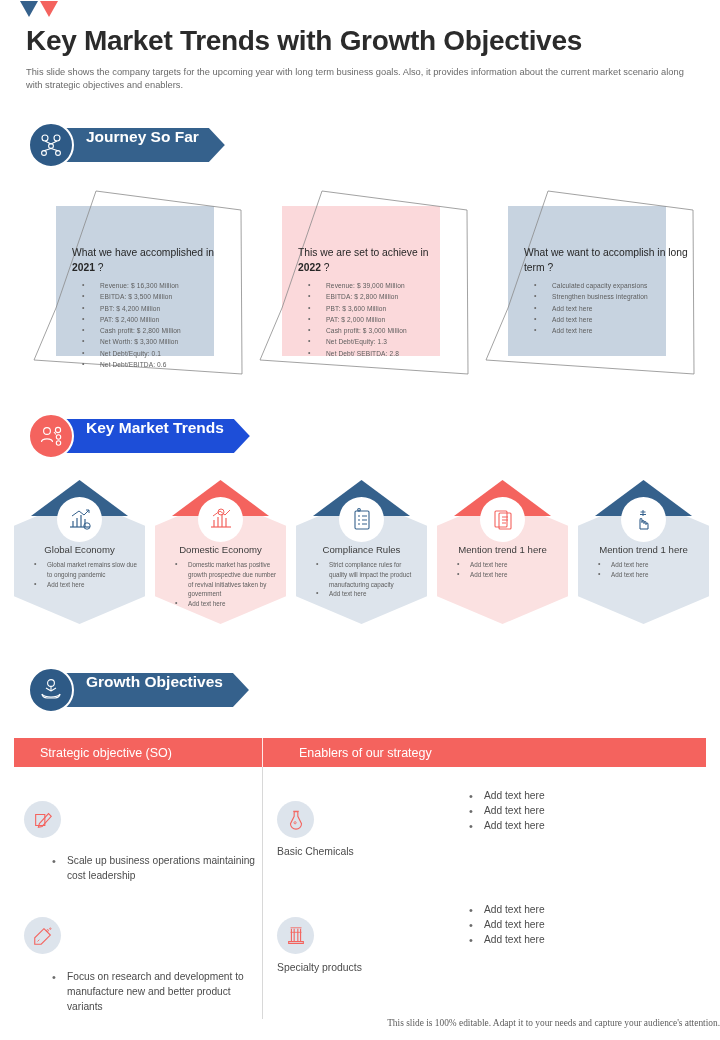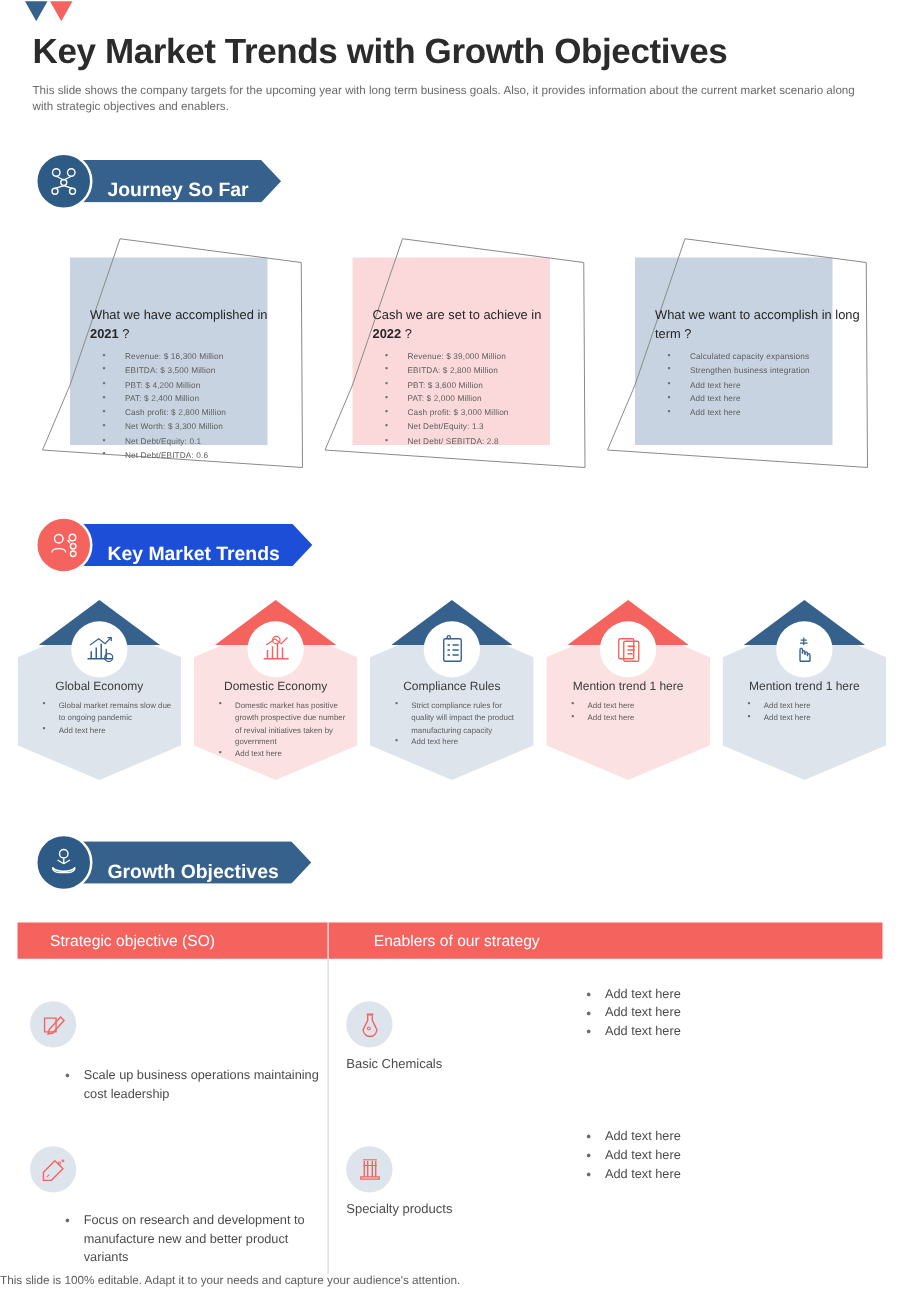--- a/index.html
+++ b/index.html
@@ -24,21 +24,21 @@
   }
   .page-sub {
     margin-top: 9px; font-size: 9.3px; color: #6a6a6a; line-height: 1.45;
     width: 672px;
   }
 
   
   .banner { position: absolute; height: 46px; display: flex; align-items: center; }
   .banner-arrow {
     position: absolute; left: 28px; top: 6px; height: 34px;
-    display: flex; align-items: flex-end;
+    display: flex; align-items: flex-start;
     padding-left: 44px; padding-right: 26px;
     color: #ffffff; font-size: 15.5px; font-weight: bold;
     clip-path: polygon(0 0, calc(100% - 16px) 0, 100% 50%, calc(100% - 16px) 100%, 0 100%);
   }
   .banner-badge {
     position: absolute; left: 14px; top: 0px;
     width: 46px; height: 46px; border-radius: 50%;
     display: flex; align-items: center; justify-content: center;
     border: 2px solid #ffffff;
     z-index: 3;
@@ -128,22 +128,22 @@
     font-size: 10.2px; color: #4b4b4b; line-height: 1.46;
     padding-left: 18px; position: relative;
   }
   .gitem-list li:before {
     content: "\2022"; position: absolute; left: 3px; top: -1px; font-size: 11px; color: #6b6b6b;
   }
   .glabel { font-size: 10.4px; color: #4b4b4b; margin-top: 8px; }
 
   
   .footer {
-    position: absolute; left: 0; top: 1018px; width: 720px; text-align: left;
-    font-size: 9.4px; color: #5d5d5d;
+    position: absolute; left: 0; top: 1018px; width: 720px; text-align: right;
+    font-size: 9.4px; color: #5d5d5d; font-family: Liberation Serif, serif;
   }
 </style>
 </head>
 <body>
 
 <div class="logo">
   <svg width="48" height="22" viewBox="0 0 48 22">
     <path d="M2 1 L20 1 L11 17 Z" fill="#35618c"></path>
     <path d="M22 1 L40 1 L31 17 Z" fill="#f4635e"></path>
   </svg>
@@ -194,21 +194,21 @@
     </div>
   </div>
 
   <div class="jcard" style="left:282px; top:20px; width:220px; height:170px;">
     <div class="jcard-bg" style="left:0; top:0; width:158px; height:150px; background:#fbd9db;"></div>
     <svg class="jpoly" style="left:-40px; top:-18px; width:230px; height:190px;" viewBox="0 0 230 190" preserveAspectRatio="none">
       <polygon points="80,3 225,22 226,186 18,172 40,120"></polygon>
     </svg>
     <div class="jcard-body" style="left:16px; top:40px; width:152px;">
       <div class="jcard-title">
-        <span>Cash we are set to achieve in </span><b>2022</b><span> ?</span>
+        <span>This we are set to achieve in </span><b>2022</b><span> ?</span>
       </div>
       <ul class="jlist">
           <li>Revenue:  $ 39,000  Million</li>
           <li>EBITDA: $ 2,800  Million</li>
           <li>PBT: $ 3,600  Million</li>
           <li>PAT: $ 2,000  Million</li>
           <li>Cash profit: $ 3,000  Million</li>
           <li>Net Debt/Equity:  1.3</li>
           <li>Net Debt/ SEBITDA:  2.8</li>
         </ul>

